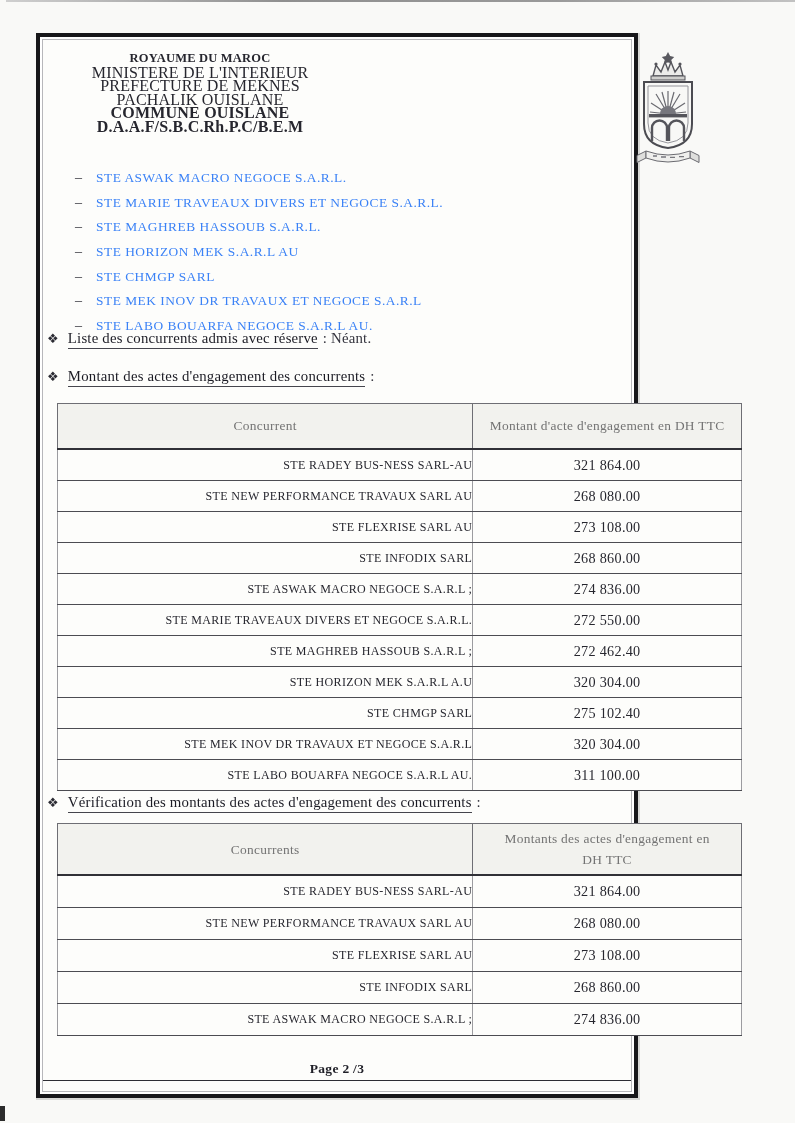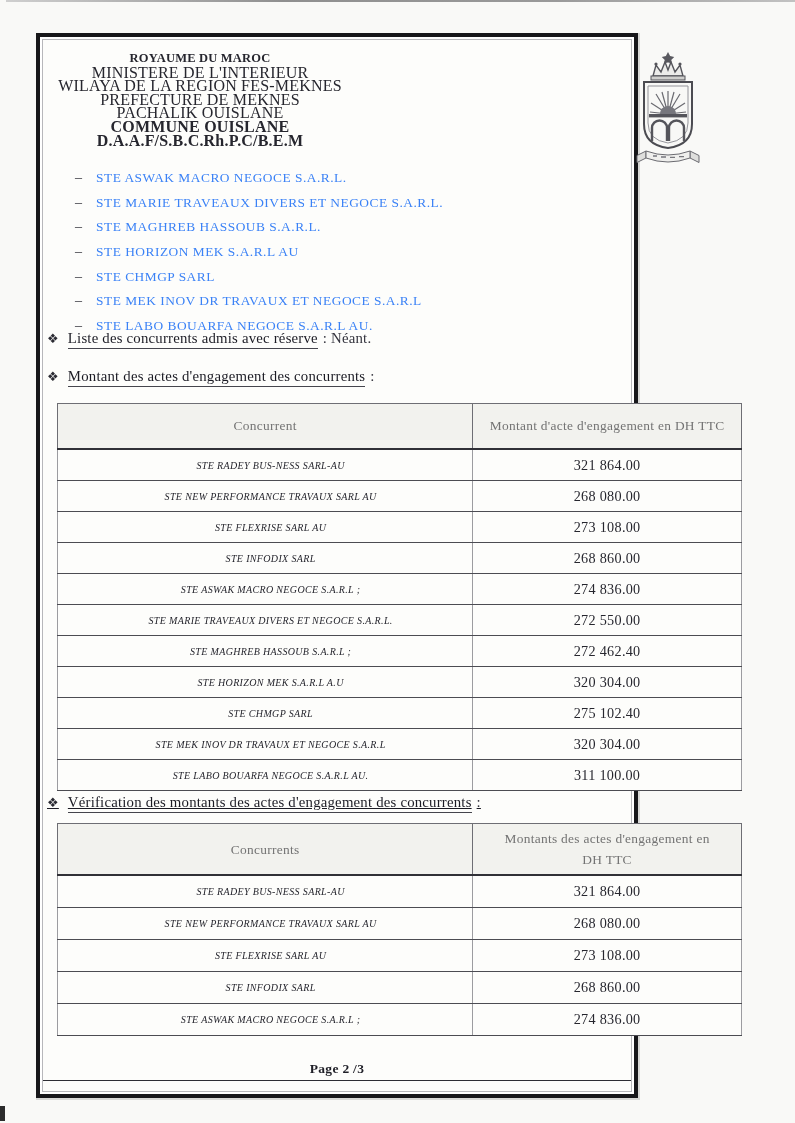--- a/index.html
+++ b/index.html
@@ -40,21 +40,21 @@
   .list-item { display:flex; align-items:center; height:24.6px; }
   .dash { width:21px; font-size:14px; color:#33333b; }
   .li-text { font-size:13.4px; letter-spacing:.5px; color:#3b82f6; }
   
   .section { position:absolute; left:7px; font-size:14.8px; color:#1b1b24; letter-spacing:.2px; white-space:nowrap; }
   .section .bullet { font-size:13px; margin-right:9px; color:#2b2b33; }
   .section .label  { border-bottom:1.2px solid #45454d; padding-bottom:1.5px; }
   .section .suffix { margin-left:5px; color:#33333d; }
   #sec-reserve      { top:293px; }
   #sec-montant      { top:331px; }
-  #sec-verification { top:757px;text-decoration:underline; }
+  #sec-verification { top:757px; }
   
   .doc-table {
     position:absolute; left:17px; width:685px;
     border-collapse:collapse; table-layout:fixed;
     background:#fdfdfb;
   }
   #table-montants     { top:366px; }
   #table-verification { top:786px; }
   .doc-table col.c1 { width:60.7%; }
   .doc-table col.c2 { width:39.3%; }
@@ -66,21 +66,21 @@
     text-align:center; vertical-align:middle; padding:0 6px;
   }
   #table-montants th { height:44px; }
   #table-verification th { height:50px; white-space:pre-line; line-height:21px; }
   .doc-table td {
     border-top:1px solid #4c4c52; border-bottom:1px solid #4c4c52;
     border-left:1px solid #9c9ca0; border-right:1px solid #9c9ca0;
     height:30px; padding:0; color:#26262e; vertical-align:middle;
   }
   #table-verification td { height:31px; }
-  .doc-table td:first-child { text-align:center; padding-left:11px; font-size:10px; letter-spacing:.35px;font-style:italic; }
+  .doc-table td:first-child { text-align:right; padding-left:11px; font-size:12px; letter-spacing:.35px; }
   .doc-table td:last-child  { text-align:center; font-size:14.2px; letter-spacing:.3px; }
   .doc-table { border:1px solid #4c4c52; }
   
   .footer-label {
     position:absolute; left:0; right:0; top:1018px;
     text-align:center; font-weight:bold; font-size:13.5px; letter-spacing:.3px; color:#1f1f27;margin-top:6px;
   }
   .footer-line {
     position:absolute; left:3px; right:3px; top:1043px;
     border-top:1.7px solid #2e2e34;
@@ -90,21 +90,20 @@
 <body>
 
 <div class="scan-topline"></div>
 <div class="scan-corner-mark"></div>
 
 <div class="frame">
 
   <div class="hdr">
     <div class="l-bold-lg">ROYAUME DU MAROC</div>
     <div class="l-norm">MINISTERE DE L'INTERIEUR</div>
-    <div class="l-norm">WILAYA DE LA REGION FES-MEKNES</div>
     <div class="l-norm">PREFECTURE DE MEKNES</div>
     <div class="l-norm">PACHALIK OUISLANE</div>
     <div class="l-bold">COMMUNE OUISLANE</div>
     <div class="l-bold">D.A.A.F/S.B.C.Rh.P.C/B.E.M</div>
   </div>
 
   <div class="logo">
     <svg width="92" height="120" viewBox="0 0 92 120" xmlns="http://www.w3.org/2000/svg">
 
       <path d="M46 1 l2.1 4 4.1 .9 -3 3 .6 4.1 -3.8 -2 -3.8 2 .6 -4.1 -3 -3 4.1 -.9 z" fill="#5a5a60"></path>

